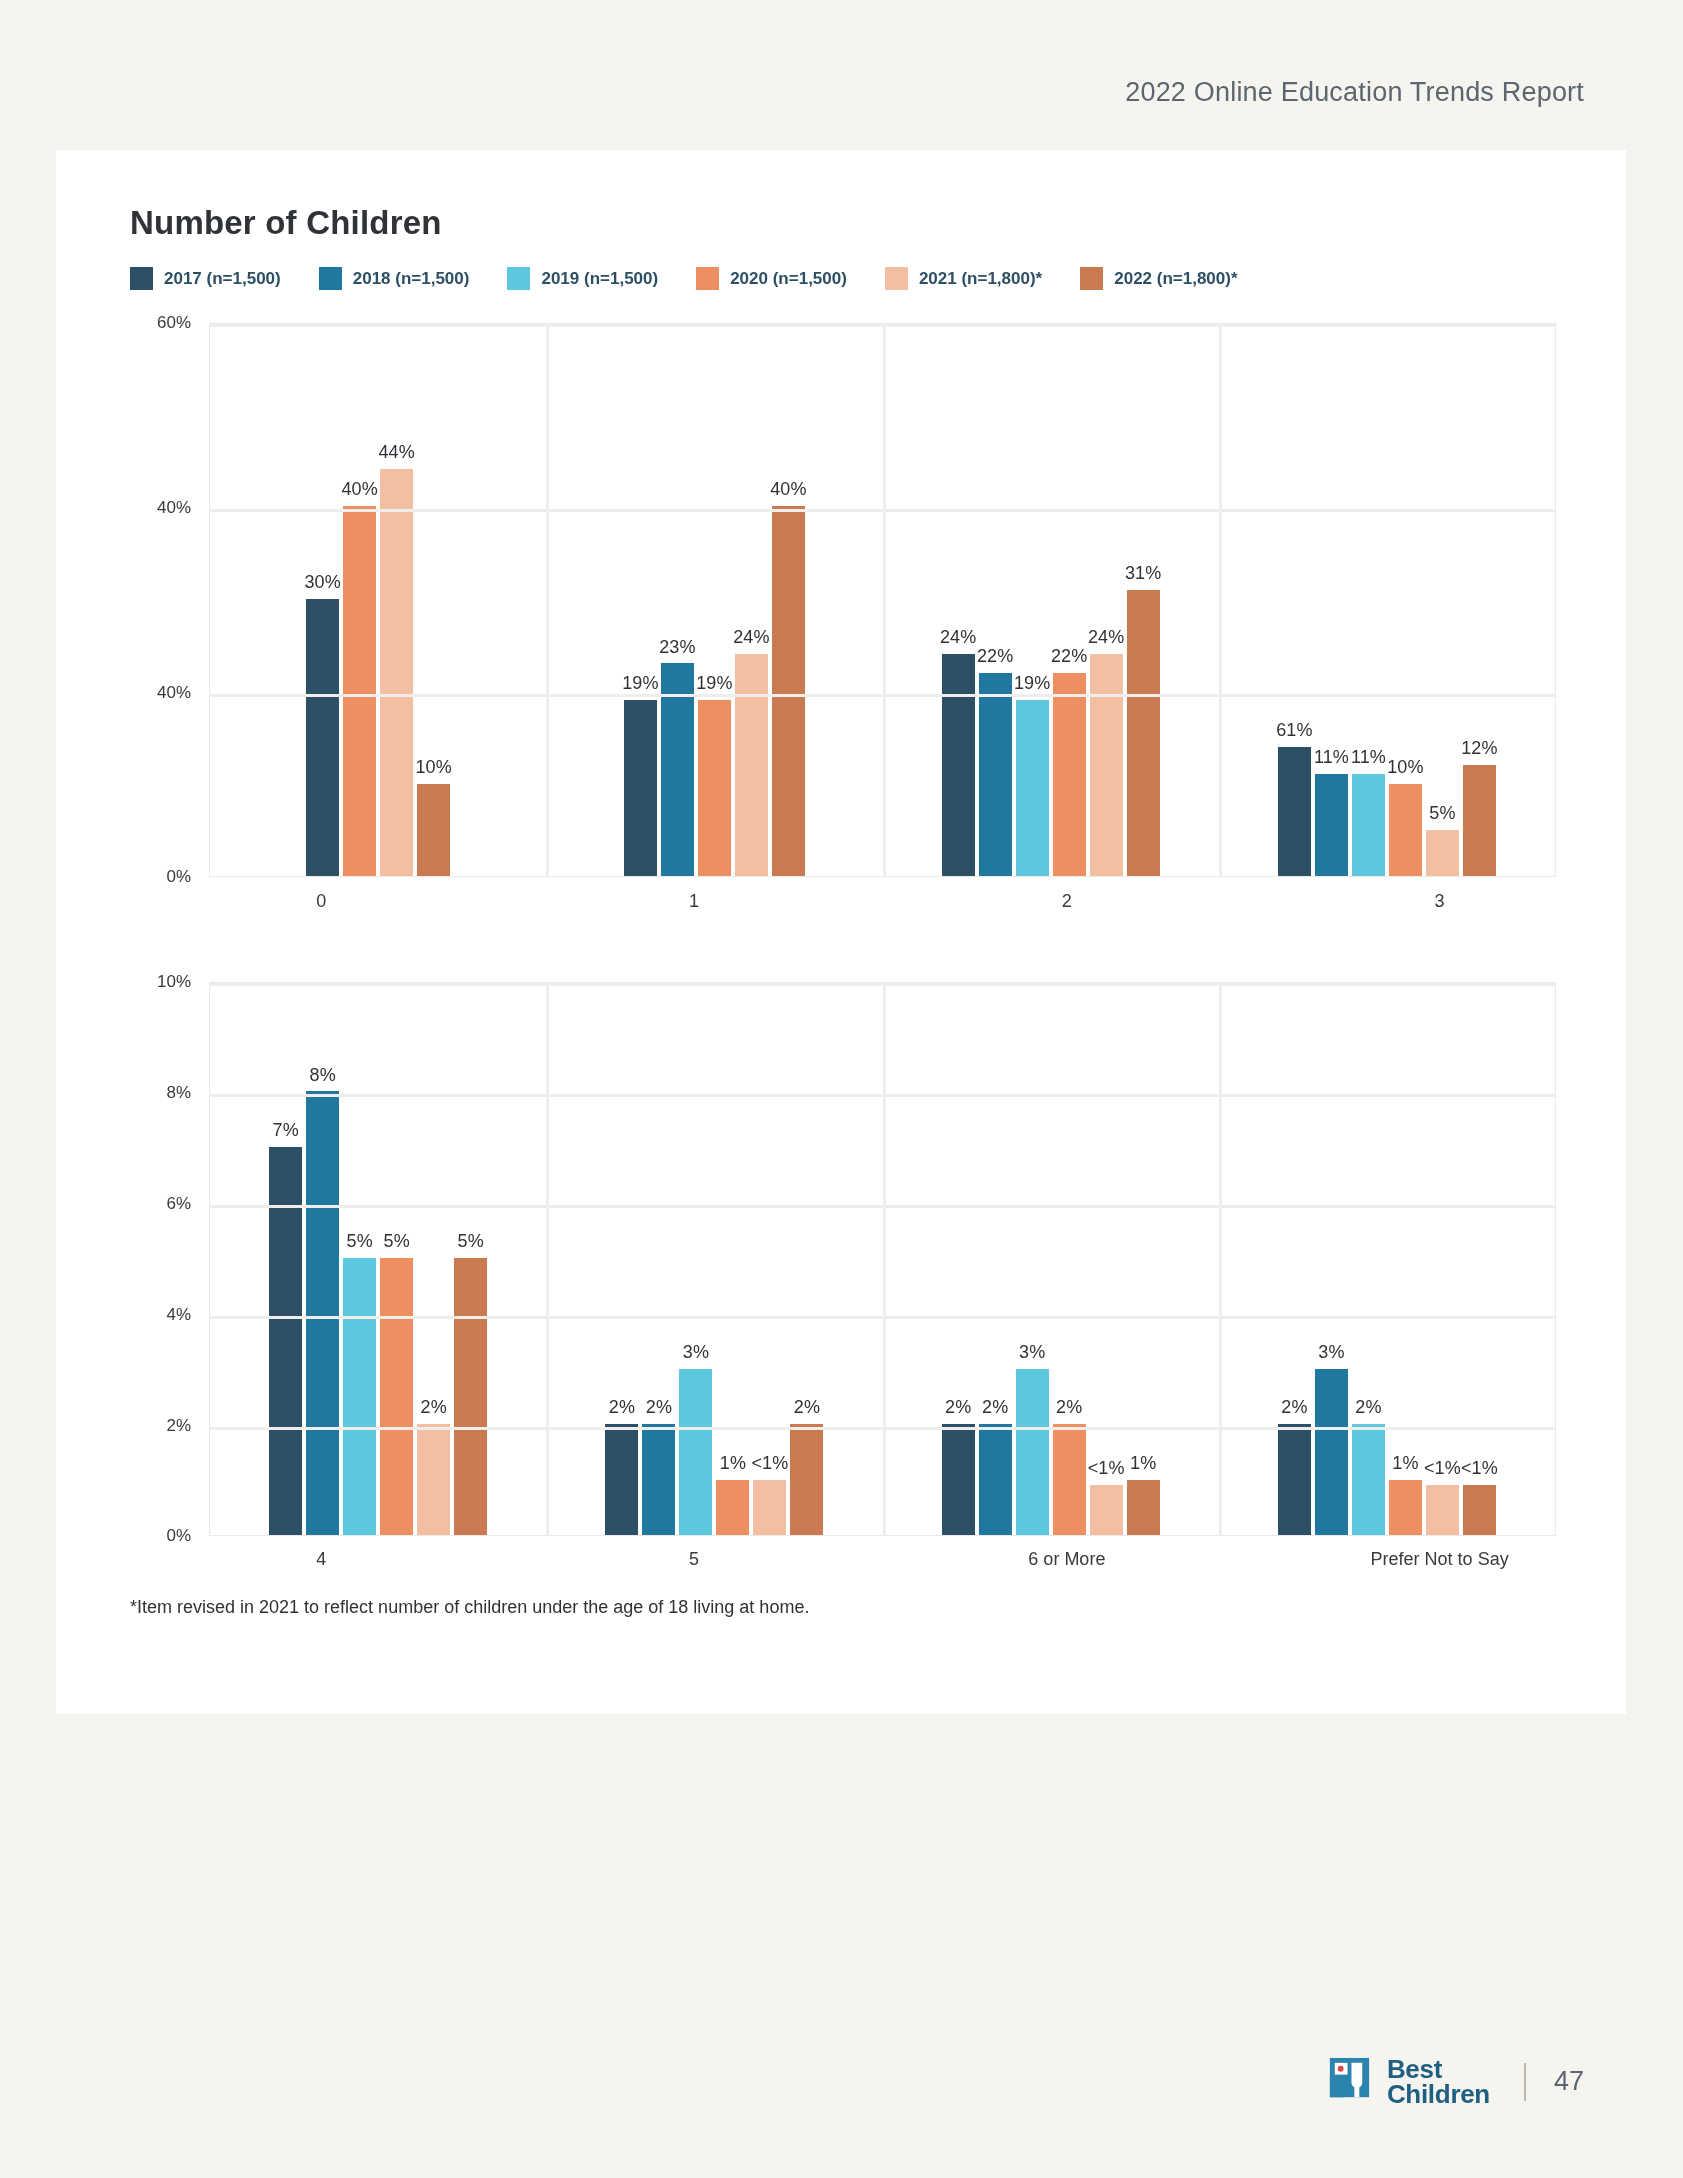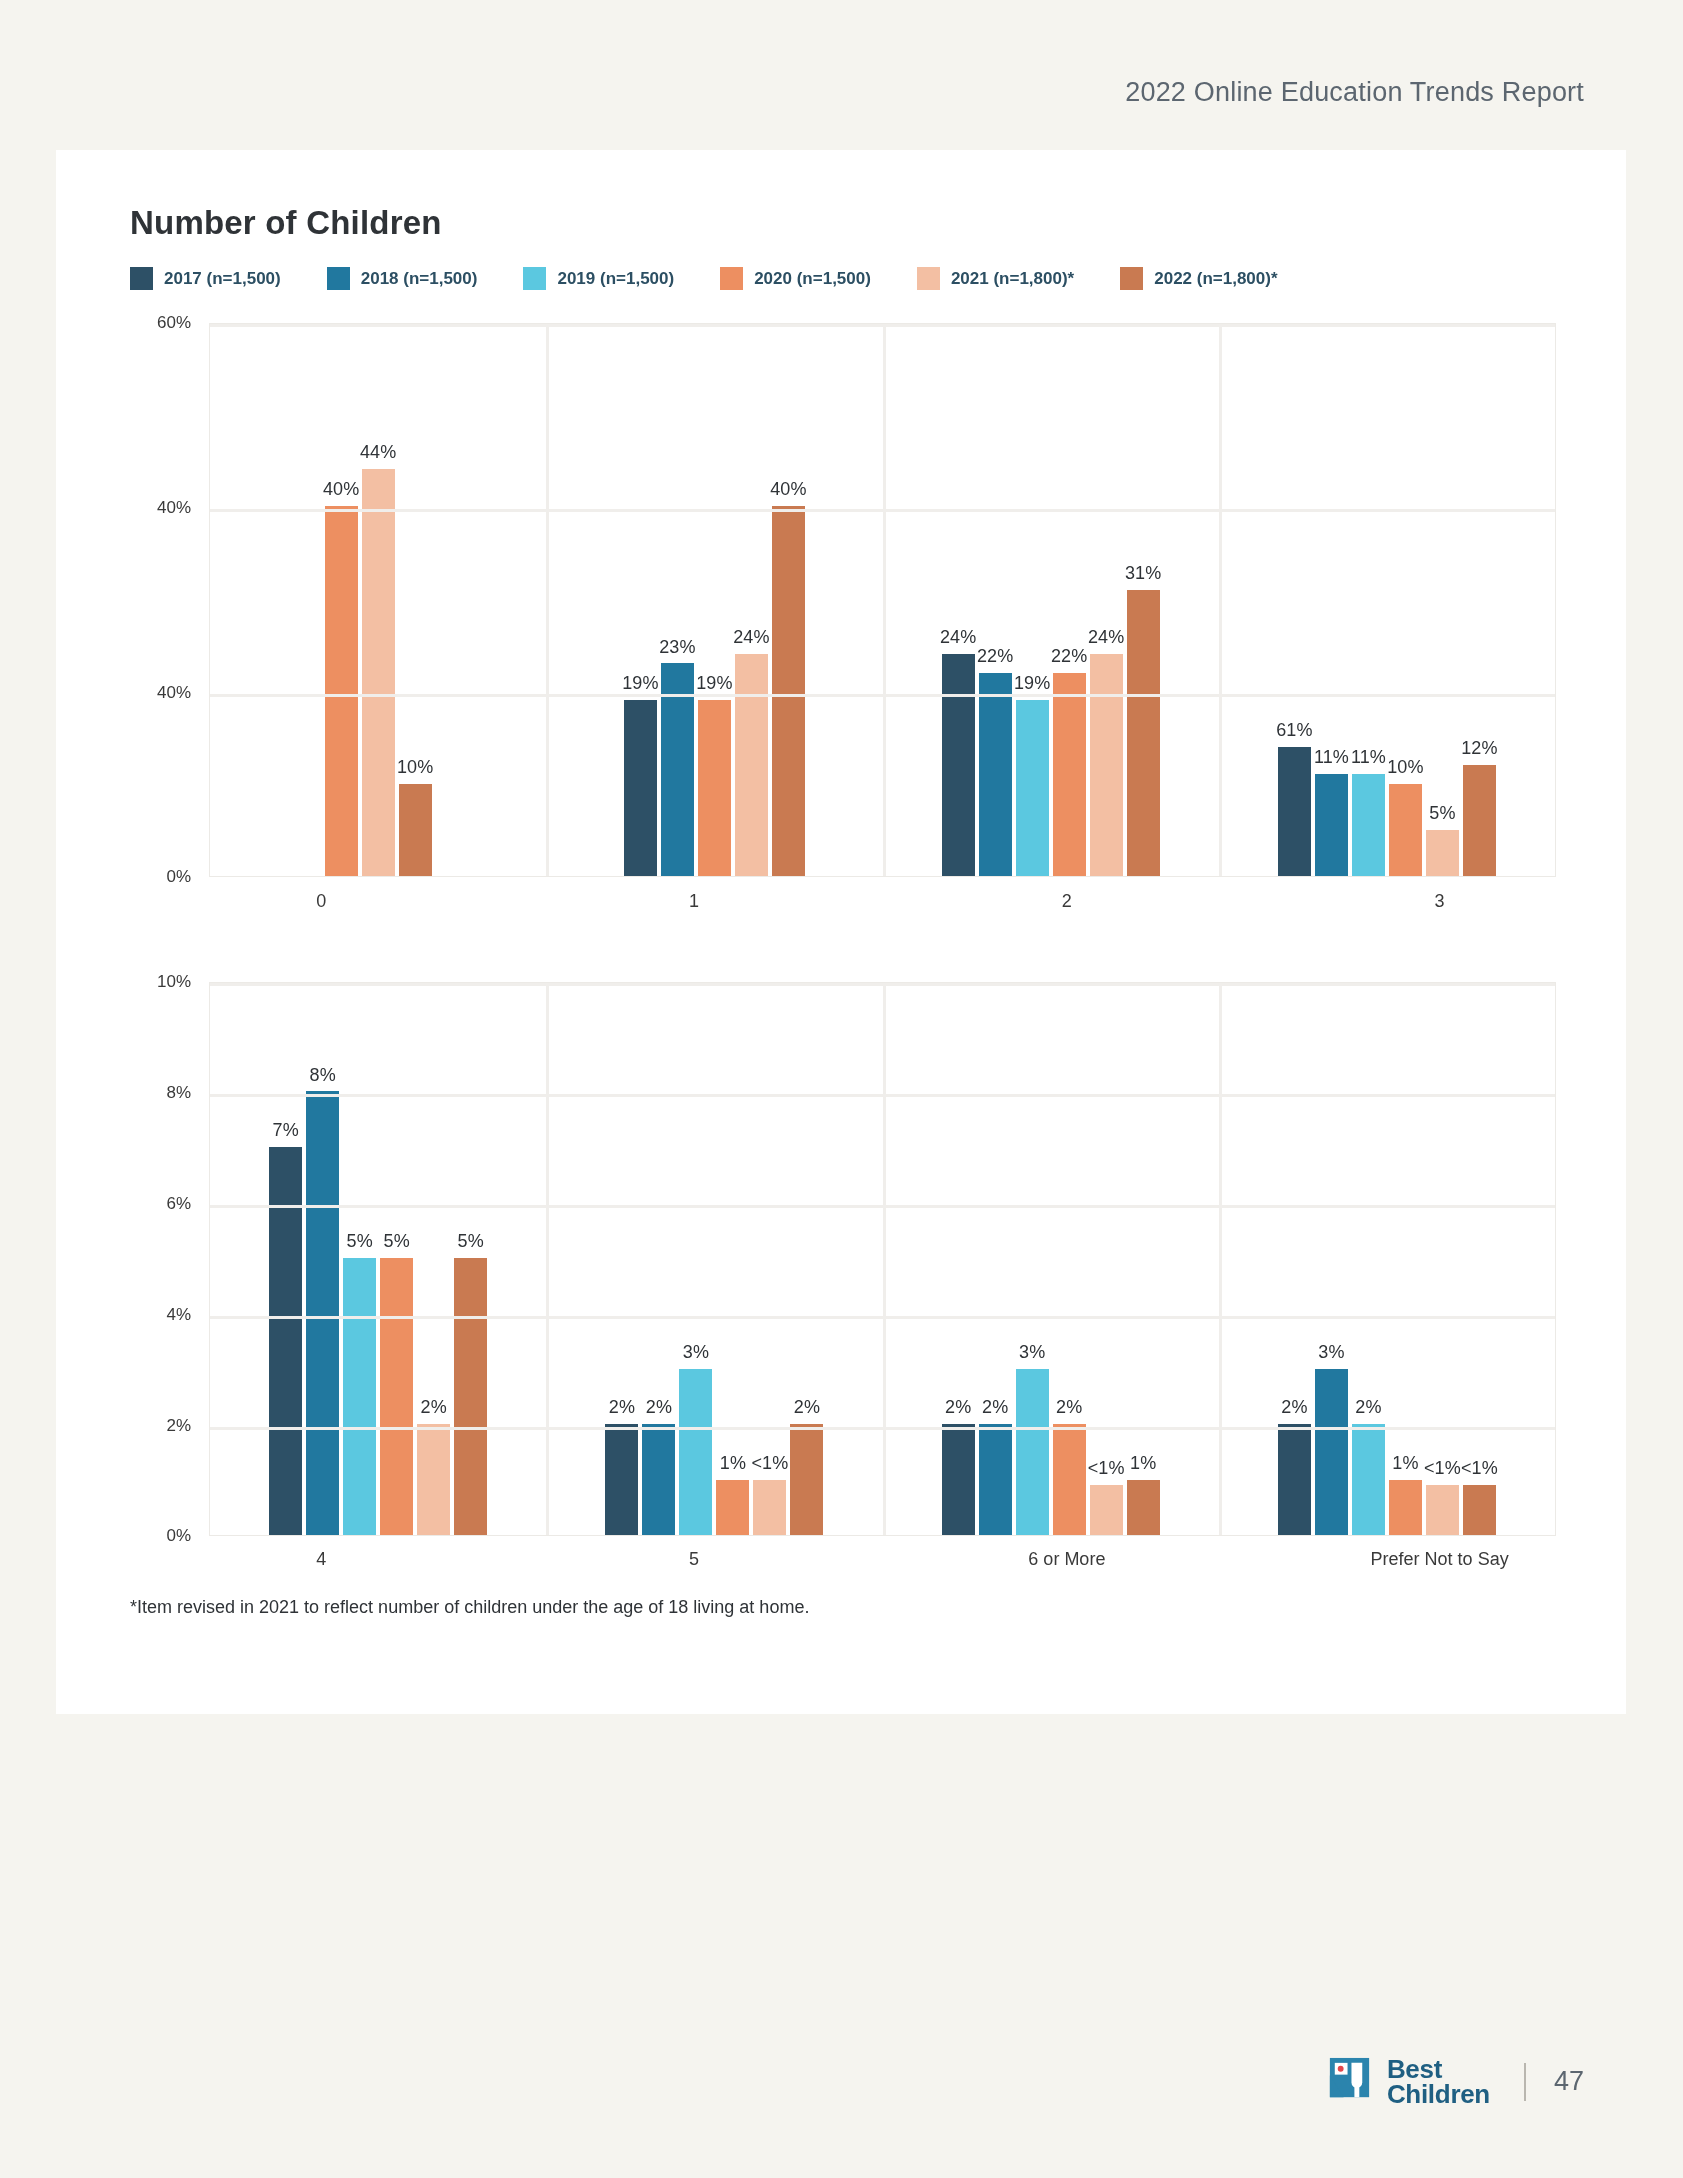--- a/index.html
+++ b/index.html
@@ -22,21 +22,21 @@
   }
 
   .chart-title {
     position: absolute; left: 74px; top: 54px;
     font-size: 33px; font-weight: bold; color: #2f3337;
     letter-spacing: 0.2px;
   }
 
   .legend {
     position: absolute; left: 74px; top: 117px;
-    display: flex; align-items: flex-start; gap: 8px;
+    display: flex; align-items: flex-start; gap: 0px;
   }
   .legend-item { display: flex; align-items: center; margin-right: 38px; }
   .legend-swatch { width: 23px; height: 23px; margin-right: 11px; flex: none; }
   .legend-label {
     font-size: 17px; font-weight: bold; color: #2c4f63; white-space: nowrap;
   }
 
   
   .chart { position: absolute; left: 74px; }
   .chart.top { top: 173px; width: 1426px; height: 554px; }
@@ -156,20 +156,24 @@
       <div class="yaxis" id="yaxis-0">
           <div class="ytick" style="top: 554px;">0%</div>
           <div class="ytick" style="top: 370px;">40%</div>
           <div class="ytick" style="top: 185px;">40%</div>
           <div class="ytick" style="top: 0px;">60%</div>
         </div>
       <div class="plot" id="plot-0">
         <div class="groups" id="groups-0">
             <div class="group">
               <div class="bars">
+                <div class="bar-wrap">
+                  <div class="bar" style="height: 277px; background: rgb(45, 80, 102);"></div>
+                  <div class="bar-label" style="bottom: 283px;">30%</div>
+                </div>
                 <div class="bar-wrap">
                   <div class="bar" style="height: 370px; background: rgb(237, 143, 97);"></div>
                   <div class="bar-label" style="bottom: 376px;">40%</div>
                 </div>
                 <div class="bar-wrap">
                   <div class="bar" style="height: 407px; background: rgb(243, 191, 163);"></div>
                   <div class="bar-label" style="bottom: 413px;">44%</div>
                 </div>
                 <div class="bar-wrap">
                   <div class="bar" style="height: 92px; background: rgb(201, 122, 81);"></div>

